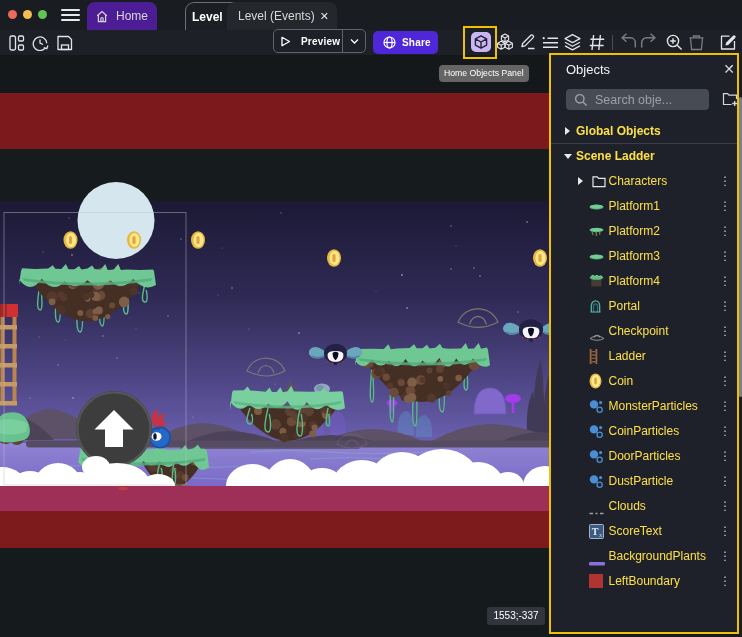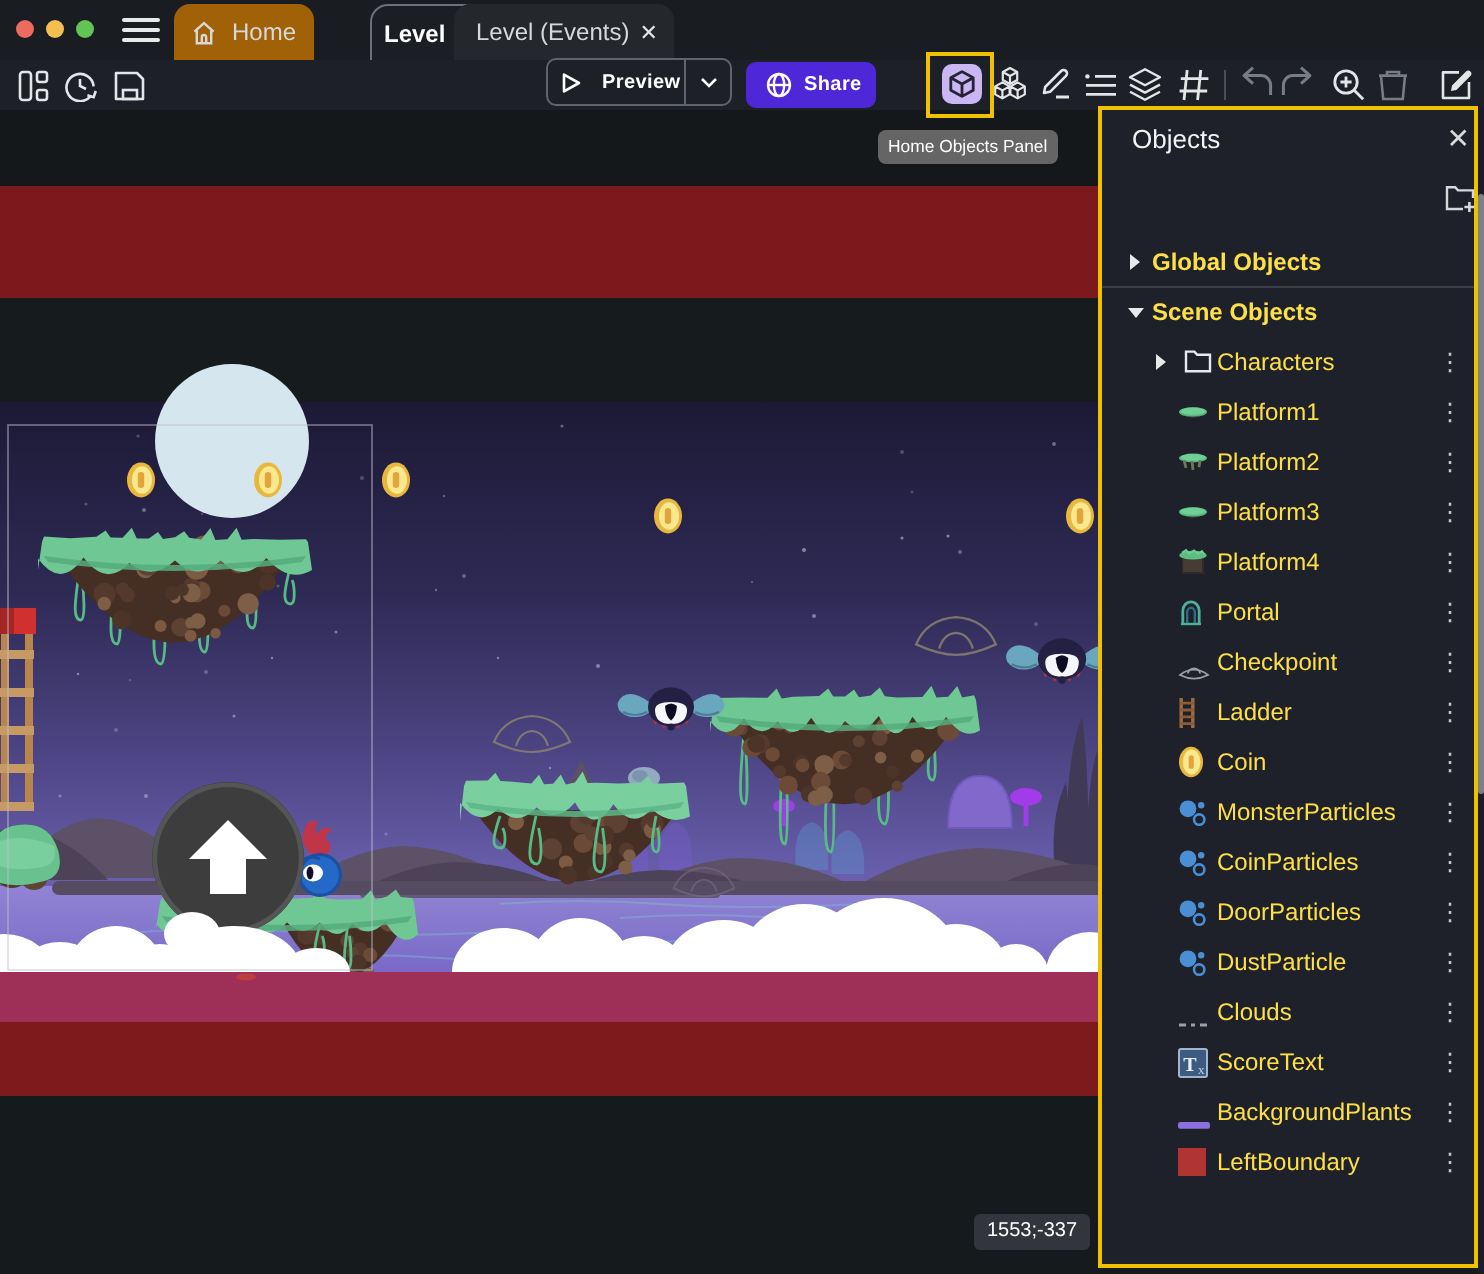--- a/index.html
+++ b/index.html
@@ -8,21 +8,21 @@
   #app { position:relative; width:742px; height:637px; overflow:hidden; }
   .abs { position:absolute; }
 
   
   #tabbar { position:absolute; left:0; top:0; width:742px; height:30px; background:#191c21; }
   .dot { position:absolute; top:10px; width:9px; height:9px; border-radius:50%; }
   #burger { position:absolute; left:61px; top:9px; width:19px; height:12px; }
   #burger div { height:2.2px; background:#e8e9ea; border-radius:2px; margin-bottom:2.9px; }
   .tab { position:absolute; top:0; height:30px; display:flex; align-items:center;
          color:#d7d8da; font-size:12px; white-space:nowrap; }
-  .tab.home { left:87px; top:2px; height:28px; width:70px; background:#a16207; border-radius:8px 8px 0 0; padding-left:9px; }
+  .tab.home { left:87px; top:2px; height:28px; width:70px; background:#4c1d95; border-radius:8px 8px 0 0; padding-left:9px; }
   .tab.lvl  { left:161px; top:2px; height:28px; width:63px; background:#1b1e23; border:1px solid #6d7077; border-bottom:none;
               border-radius:9px 9px 0 0; color:#fff; font-weight:bold; padding-left:6px;margin-left:24px; }
   .tab.lvle { left:227px; top:2px; height:28px; width:110px; background:#24272c; border-radius:8px 8px 0 0; padding-left:11px; }
   .tabx { margin-left:auto; margin-right:8px; font-weight:400; color:#e4e5e7; font-size:11px; }
 
   
   #toolbar { position:absolute; left:0; top:30px; width:742px; height:25px; background:#1d2026; }
   #previewBtn { position:absolute; left:273px; top:29px; width:93px; height:24px;
     border:1px solid #60646b; border-radius:5px; display:flex; align-items:center; color:#fff; }
   #shareBtn { position:absolute; left:373px; top:31px; width:65px; height:23px; background:#4e27d8;
@@ -496,33 +496,40 @@
 <path d="M228.5 12.5 L229 9.8 L236 2.8 A1.5 1.5 0 0 1 238.2 5 L231.2 12 Z" fill="#e4e5e7" stroke="none"></path>
 <path d="M224.5 3.2 L222.8 3.2" stroke-width="0"></path>
 </g>
 </svg>
 
   <div id="tooltip">Home Objects Panel</div>
 
   <div id="panel">
     <div id="ptitle">Objects</div>
     <div id="pclose">✕</div>
+    <div id="searchbox">
+      <svg style="position:absolute;left:8px;top:4px" width="14" height="14" viewBox="0 0 14 14" fill="none" stroke="#9ba1a9" stroke-width="1.4">
+          <circle cx="5.8" cy="5.8" r="4.2"></circle>
+          <path d="M9 9 L12.6 12.6"></path>
+        </svg>
+      <span>Search obje...</span>
+    </div>
     <svg class="abs" style="left:171px;top:37px" width="16" height="15" viewBox="0 0 16 15" fill="none" stroke="#d6d8da" stroke-width="1.2">
         <path d="M14.5 7 V3.2 H7 L5.6 1.6 H1.5 V12.5 H9.5"></path>
         <path d="M12.7 9 V14 M10.2 11.5 H15.2" stroke-width="1.3"></path>
       </svg>
     <div id="plist">
 <div class="prow" style="top:66px">
 <div class="tri" style="top:6px;border-left:5px solid #e7e9ea;border-top:4px solid transparent;border-bottom:4px solid transparent;"></div>
 <span class="lbl hdr" style="left:25px">Global Objects</span>
         </div>
 <div class="abs" style="left:0px;top:88px;width:186px;height:1px;background:#3a3e47"></div>
 <div class="prow" style="top:91px">
 <div class="tri" style="left:13px;top:7.5px;border-top:5px solid #e7e9ea;border-left:4px solid transparent;border-right:4px solid transparent;"></div>
-<span class="lbl hdr" style="left:25px">Scene Objects</span>
+<span class="lbl hdr" style="left:25px">Scene Ladder</span>
         </div>
 <div class="prow" style="top:116px">
 <div class="tri" style="left:27px;top:6px;border-left:5px solid #e7e9ea;border-top:4px solid transparent;border-bottom:4px solid transparent;"></div>
 <span class="abs" style="left:41px;top:3px"><svg width="14" height="13" viewBox="0 0 14 13" fill="none" stroke="#e7e9ea" stroke-width="1.2">
               <path d="M1 11.6 V1.8 H5.2 L6.6 3.4 H13 V11.6 Z"></path>
             </svg></span>
 <span class="lbl" style="left:57.5px">Characters</span>
           <span class="kebab">⋮</span>
         </div>
 <div class="prow" style="top:141px">

